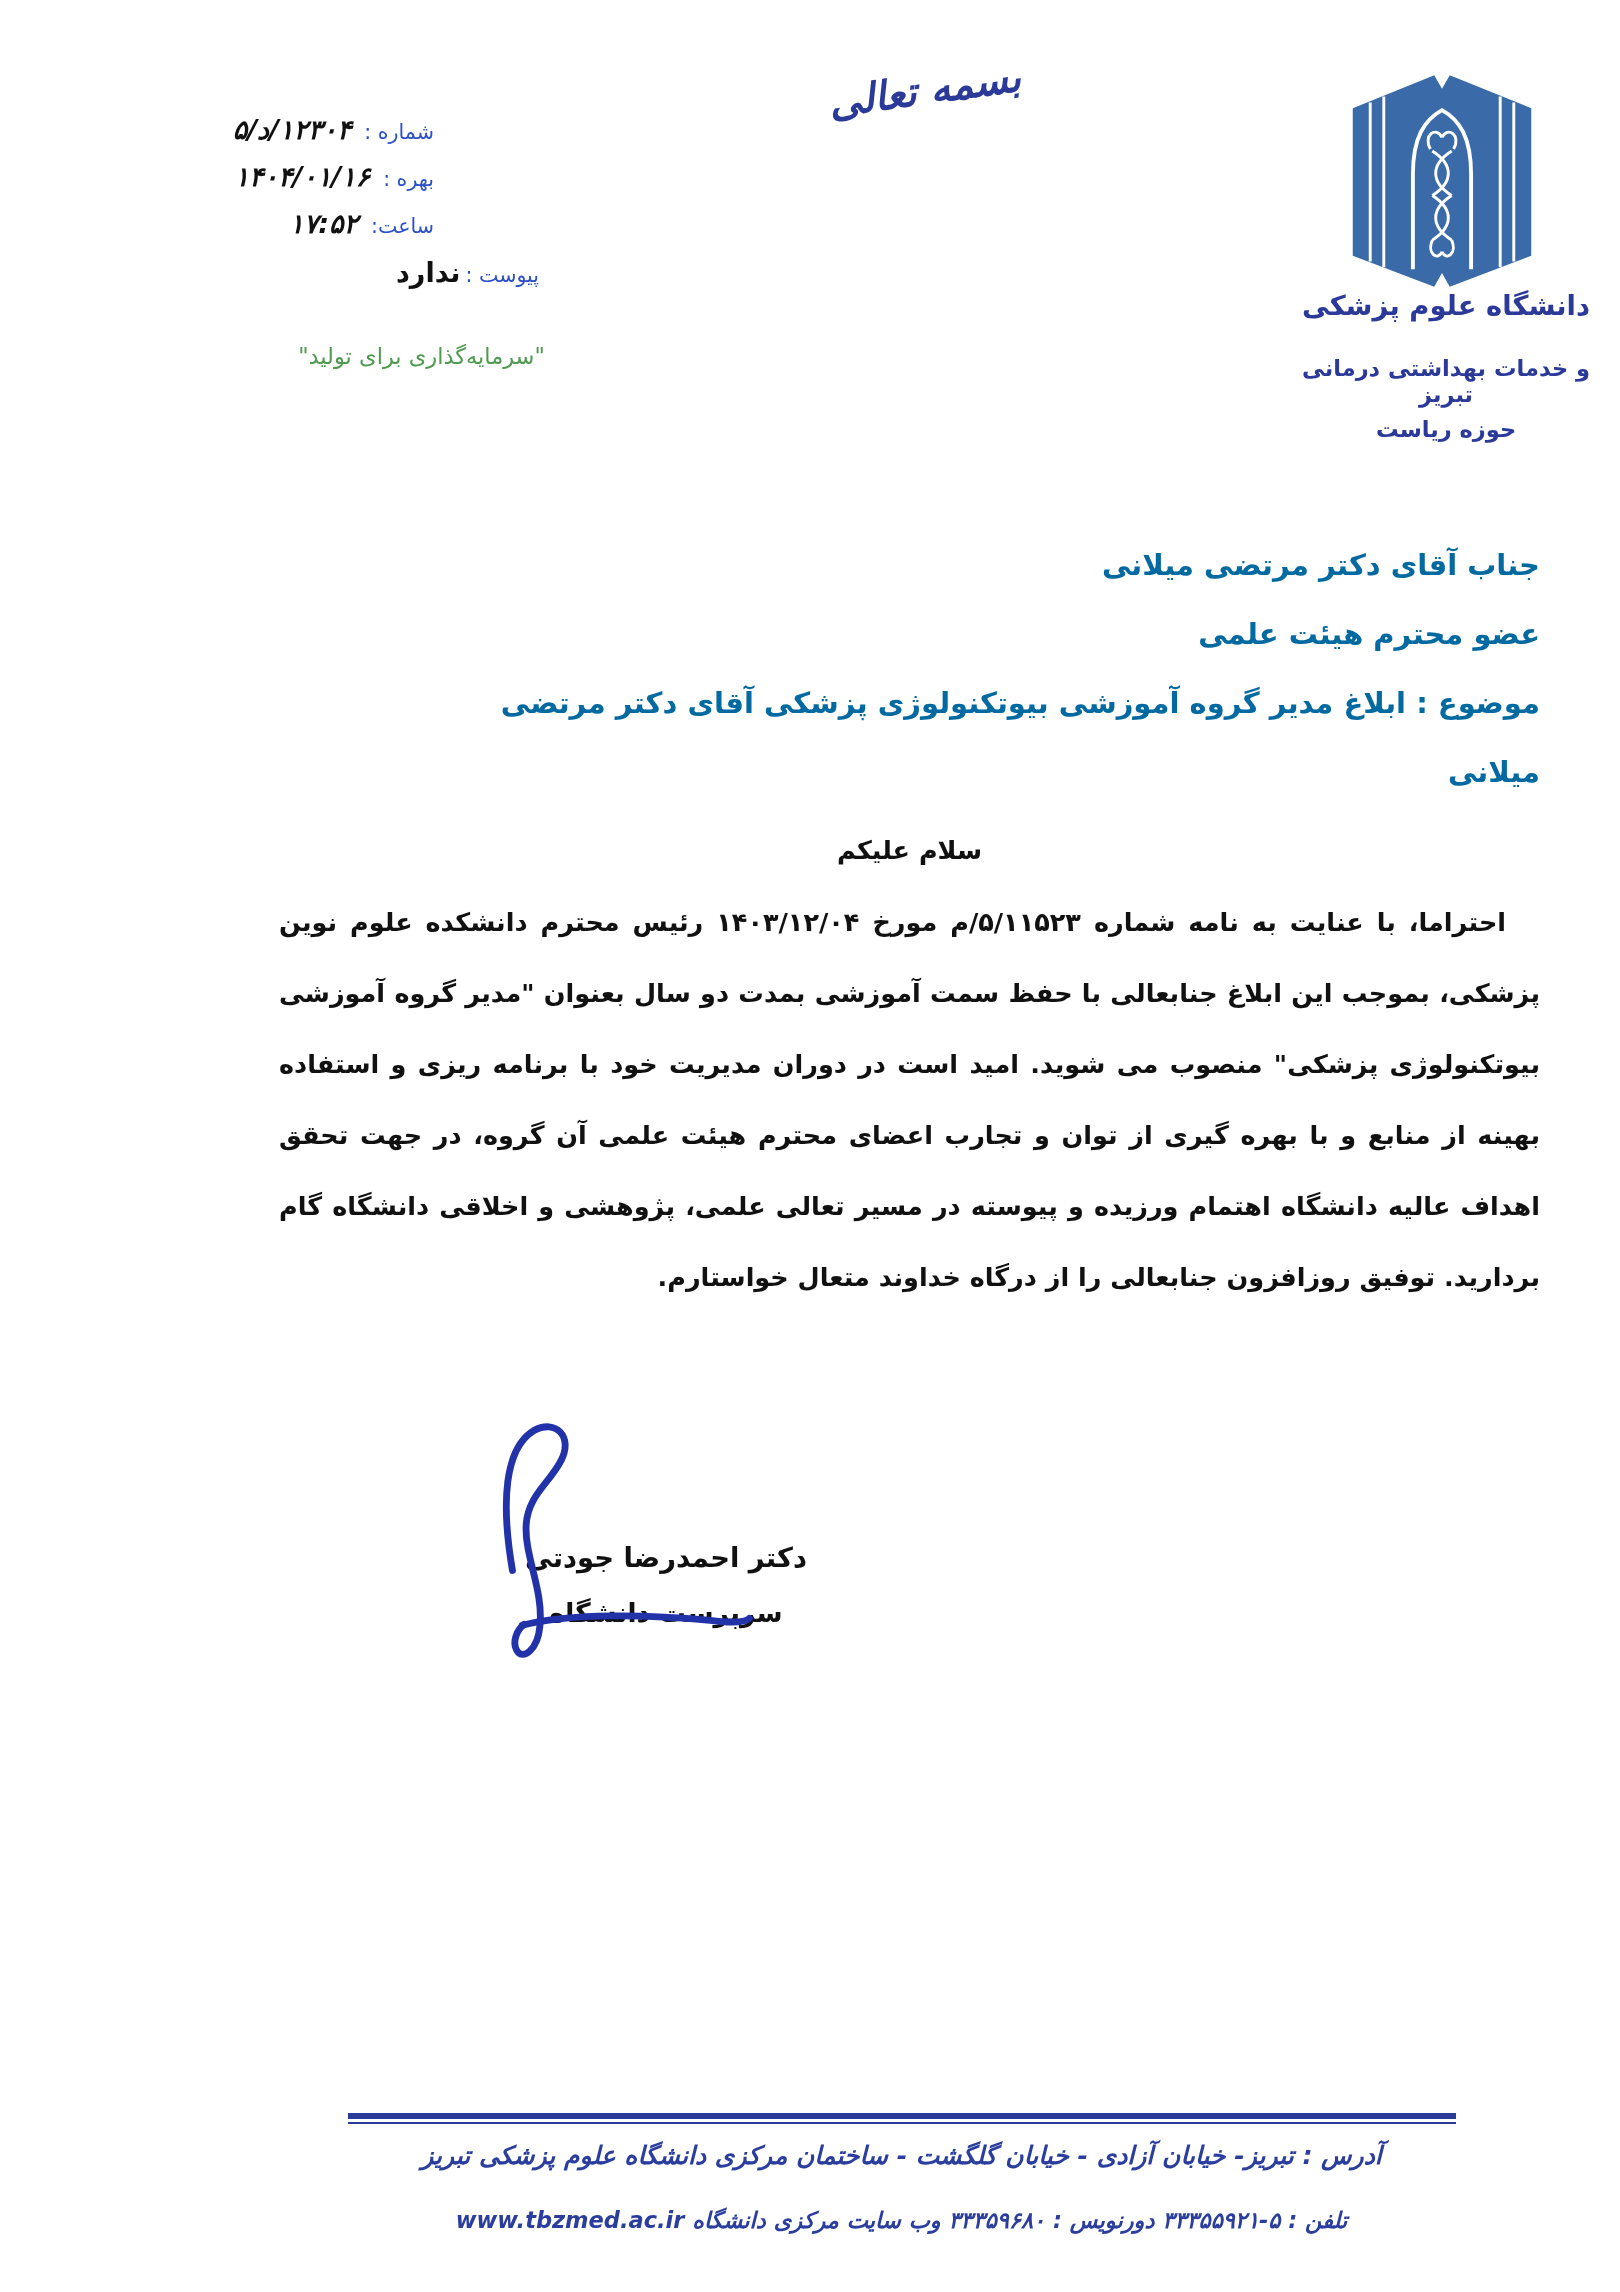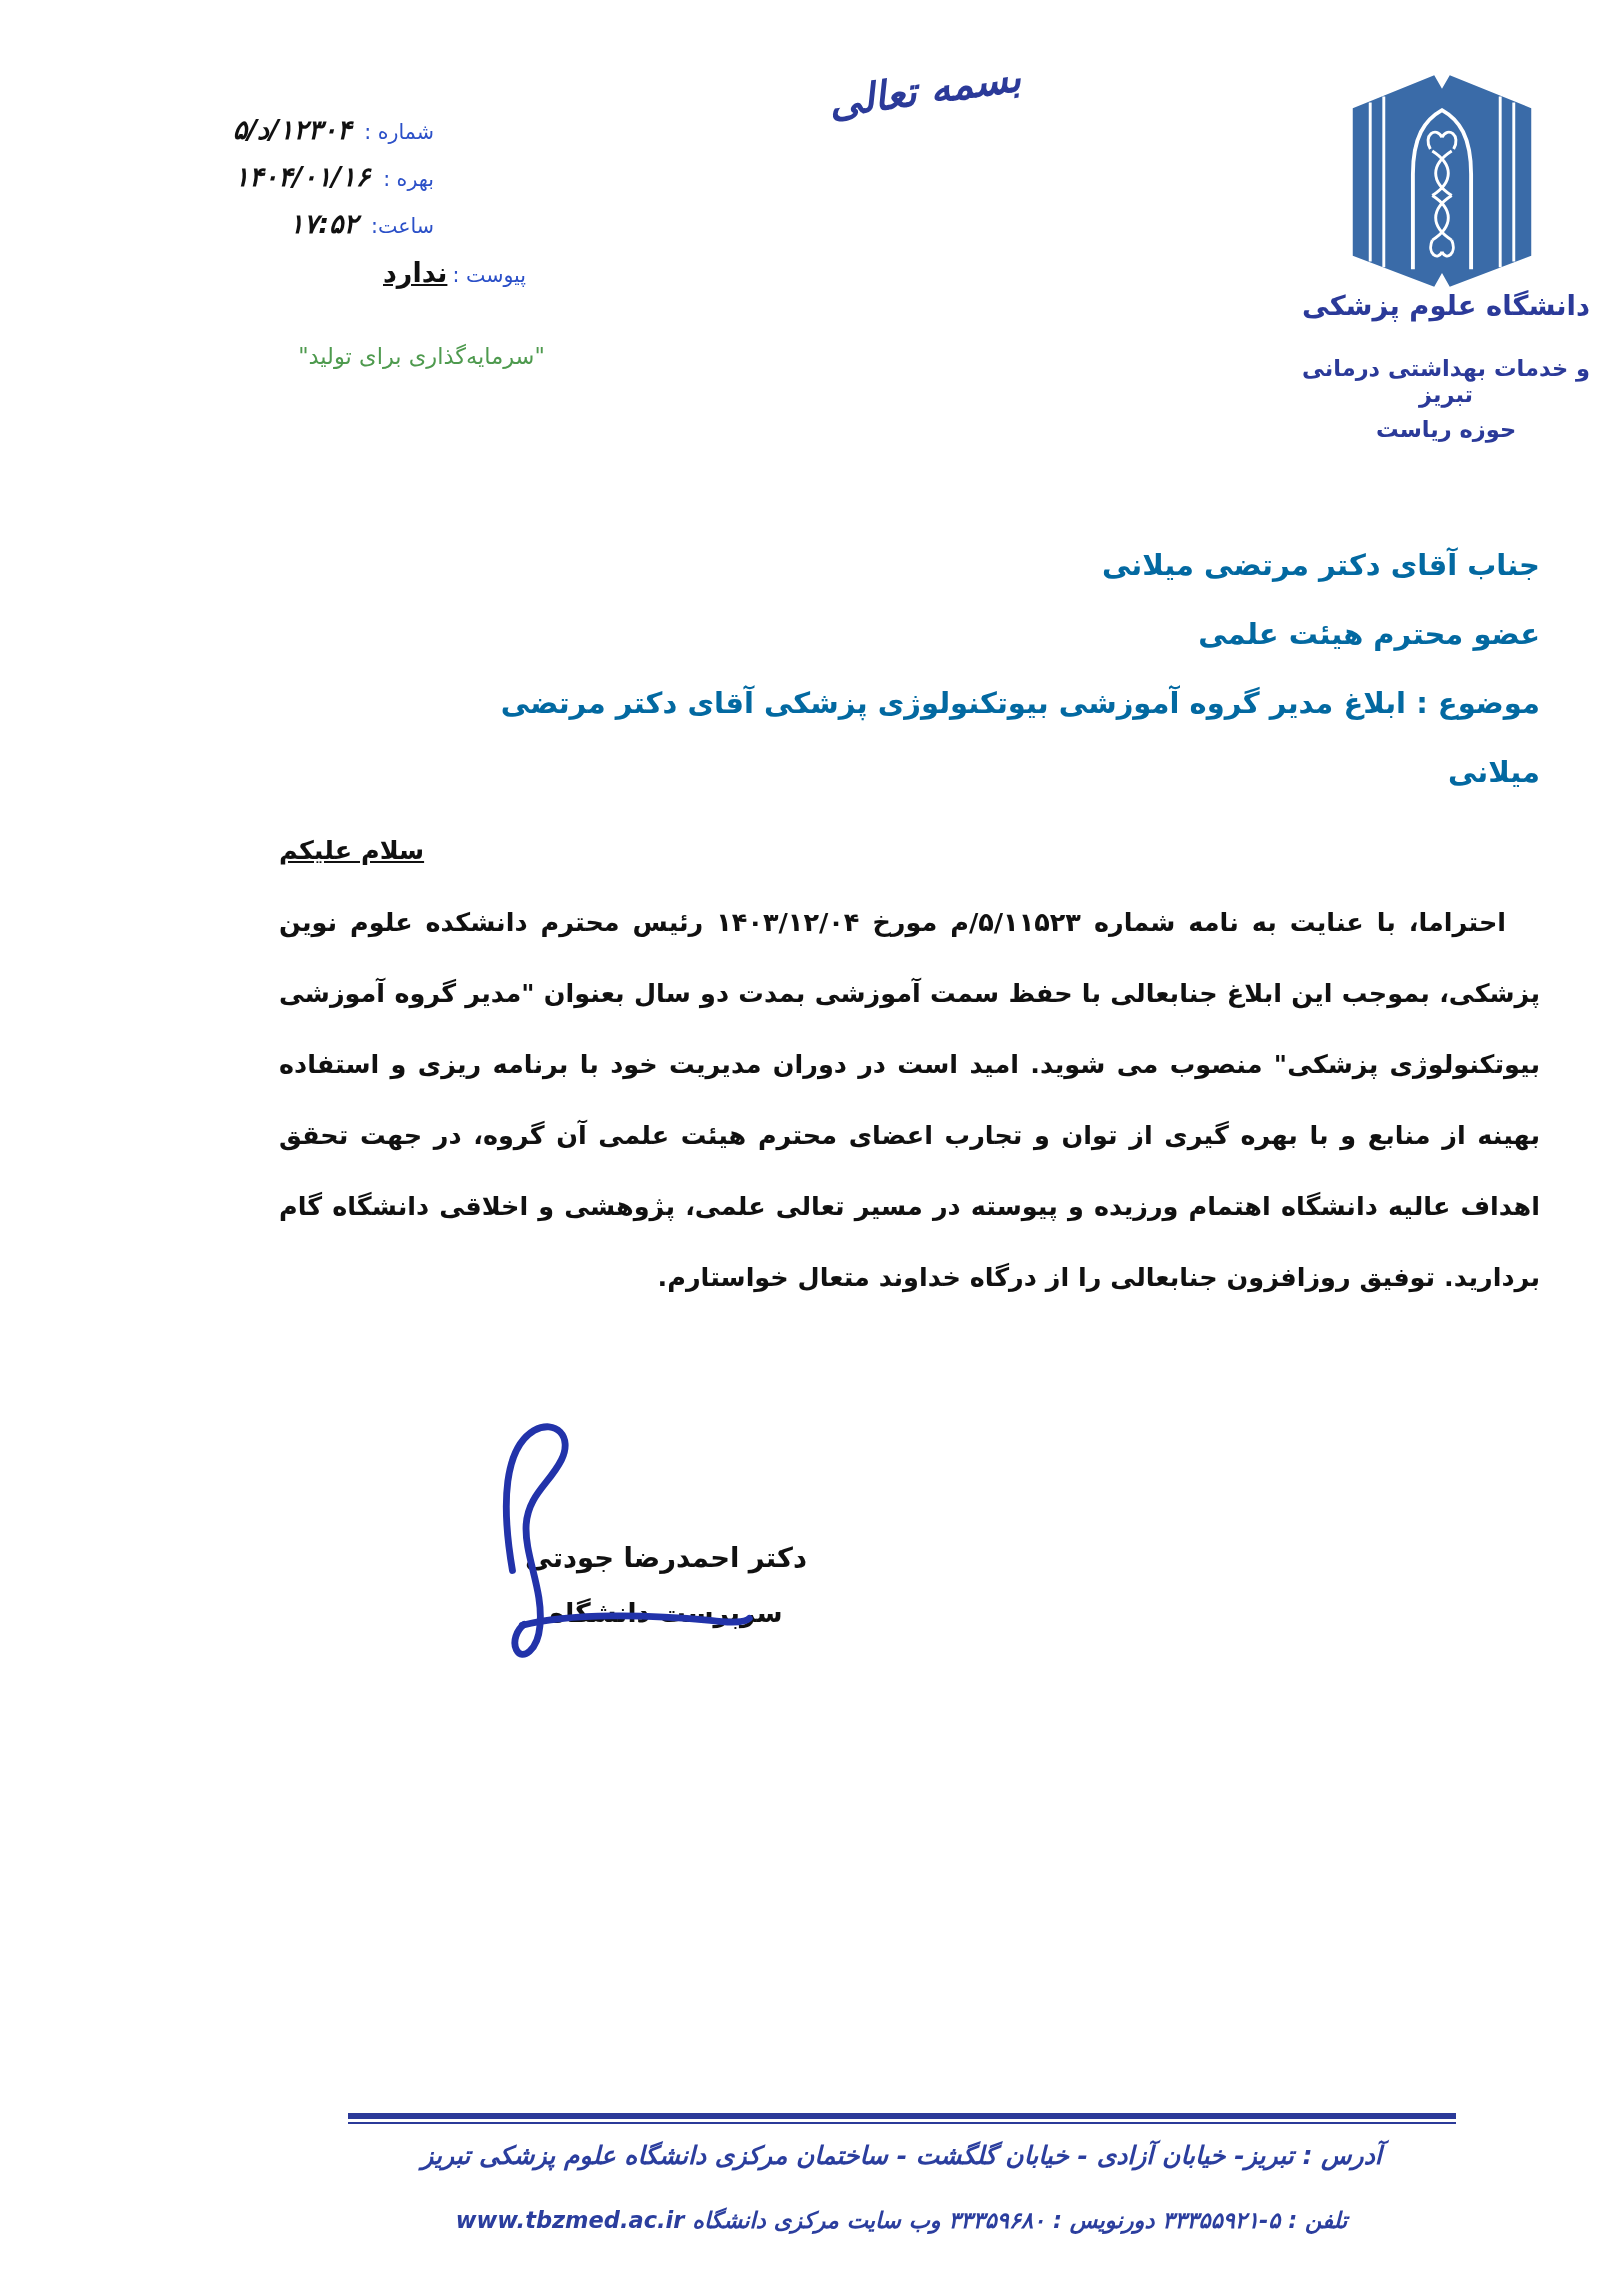--- a/index.html
+++ b/index.html
@@ -10,21 +10,21 @@
     background:#ffffff;
     font-family:"DejaVu Sans", sans-serif;
     overflow:hidden;
   }
   
   .meta-block{position:absolute;top:106px;right:1186px;direction:rtl;text-align:right;white-space:nowrap;}
   .meta-row{height:47px;line-height:47px;}
   .meta-label{color:#2b50c8;font-size:20.6px;}
   .meta-value{color:#111;font-size:27px;font-weight:bold;margin-right:7.8px;font-style:italic;}
   .meta-row-attachment{position:absolute;top:253px;left:375px;direction:ltr;white-space:nowrap;height:39px;line-height:39px;}
-  .meta-row-attachment .meta-value{margin-right:0;margin-left:8px;font-style:normal;text-decoration:underline;}
+  .meta-row-attachment .meta-value{margin-right:0;margin-left:21px;font-style:normal;}
   
   .besmele{
     position:absolute;top:67px;left:792px;width:265px;
     color:#2b3a99;font-size:40px;font-weight:bold;font-style:italic;
     text-align:center;transform:rotate(-8deg);direction:rtl;white-space:nowrap;
   }
   
   .emblem{position:absolute;top:69px;left:1345px;width:194px;height:222px;}
   .org-name{position:absolute;left:1289px;width:314px;text-align:center;direction:rtl;color:#2b3a99;}
   .org-line1{top:290px;font-size:27.4px;font-weight:bold;}
@@ -32,21 +32,21 @@
   .org-line3{top:416px;font-size:22.5px;font-weight:bold;}
   
   .slogan{
     position:absolute;top:343px;left:250px;width:343px;
     color:#4e9a4e;font-size:22.5px;text-align:center;direction:rtl;white-space:nowrap;
   }
   
   .recipient{position:absolute;top:531px;left:279px;width:1261px;direction:rtl;text-align:right;color:#0369a1;}
   .recipient div{font-size:29px;font-weight:bold;line-height:69px;}
   
-  .greeting{position:absolute;top:835px;left:279px;width:1261px;direction:rtl;text-align:left;font-size:25.5px;font-weight:bold;color:#111;text-decoration:underline;}
+  .greeting{position:absolute;top:835px;left:279px;width:1261px;direction:rtl;text-align:center;font-size:25.5px;font-weight:bold;color:#111;}
   .body-paragraph{
     position:absolute;top:887px;left:279px;width:1261px;
     direction:rtl;text-align:justify;text-indent:34px;
     font-size:25.5px;font-weight:bold;line-height:71px;color:#111;
   }
   
   .sig-text{position:absolute;top:1530px;left:470px;width:392px;text-align:center;direction:rtl;color:#111;}
   .sig-name{font-size:27.4px;font-weight:bold;line-height:55px;}
   .sig-title{font-size:26.5px;font-weight:bold;line-height:55px;}
   .sig-stroke{position:absolute;top:1409px;left:483px;width:286px;height:276px;}

